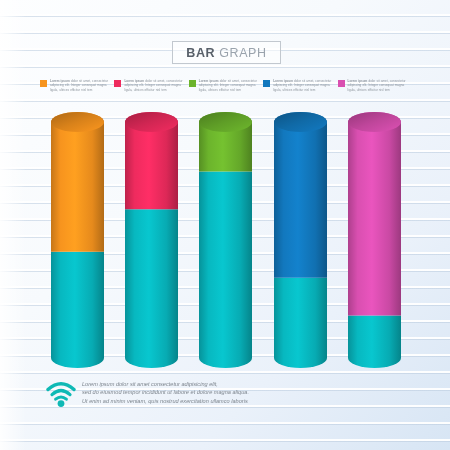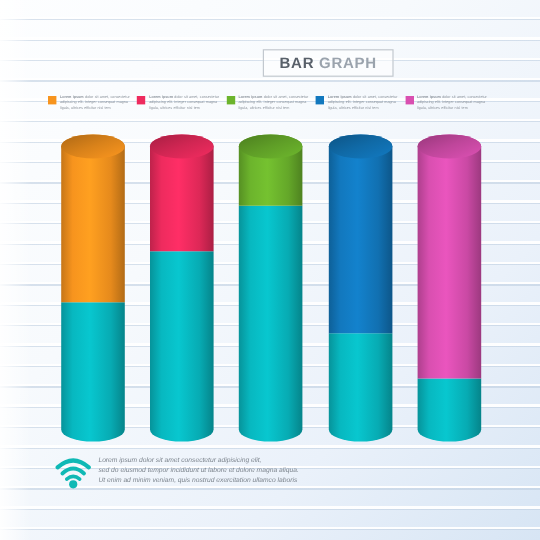--- a/index.html
+++ b/index.html
@@ -53,30 +53,29 @@
     left: 172px;
     top: 41px;
     width: 107px;
     height: 21px;
     border: 1px solid #c2c8cf;
     background: rgba(255,255,255,0.55);
     display: flex;
     align-items: center;
     justify-content: center;
     letter-spacing: 0.6px;
-    margin-left: 47px;
   }
   #title-box .t-bold {
     font-size: 12.5px;
     font-weight: bold;
     color: #58606a;
   }
   #title-box .t-light {
     font-size: 12.5px;
-    font-weight: bold;
+    font-weight: normal;
     color: #9aa3ad;
     margin-left: 4px;
   }
 
   
   #legend {
     position: absolute;
     left: 40px;
     top: 79px;
     width: 372px;

